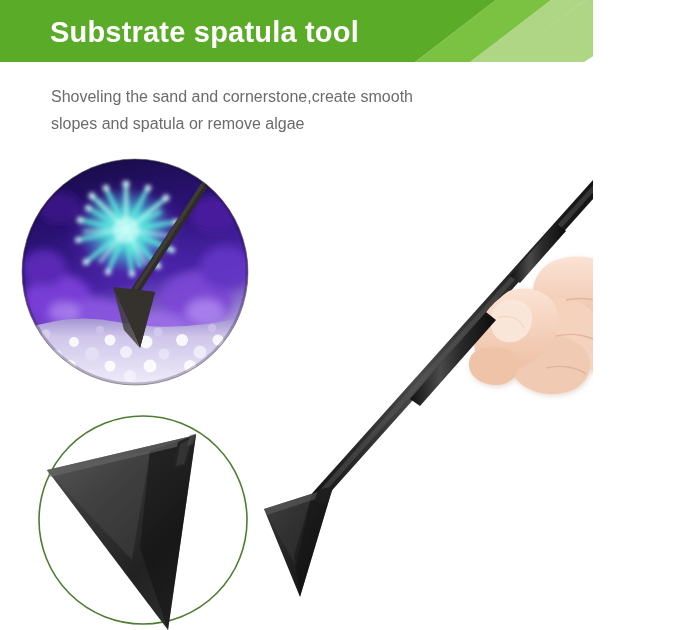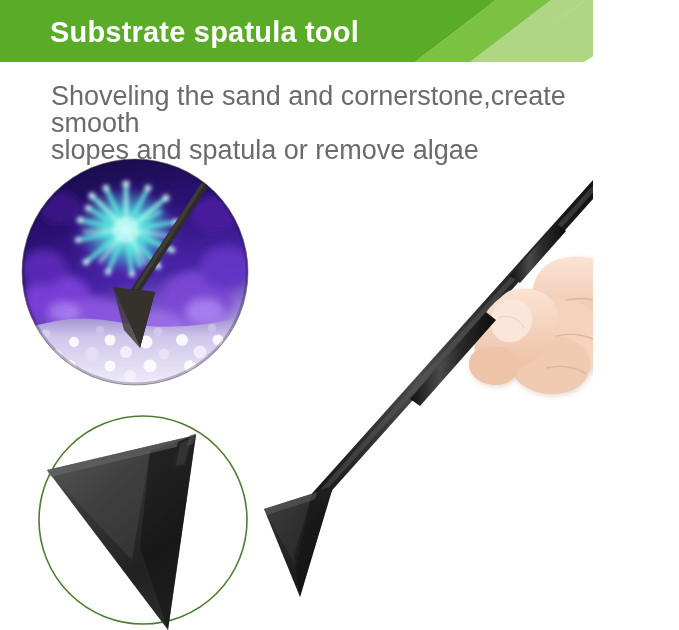--- a/index.html
+++ b/index.html
@@ -36,21 +36,21 @@
     white-space: nowrap;
     line-height: 40px;
   }
 
   
   .subtitle {
     position: absolute;
     left: 51px;
     top: 83px;
     width: 600px;
-    font-size: 27px;
+    font-size: 16px;
     line-height: 27px;
     color: #6b6b6b;
     font-weight: normal;
   }
 
   
   .stage {
     position: absolute;
     left: 0;
     top: 0;

